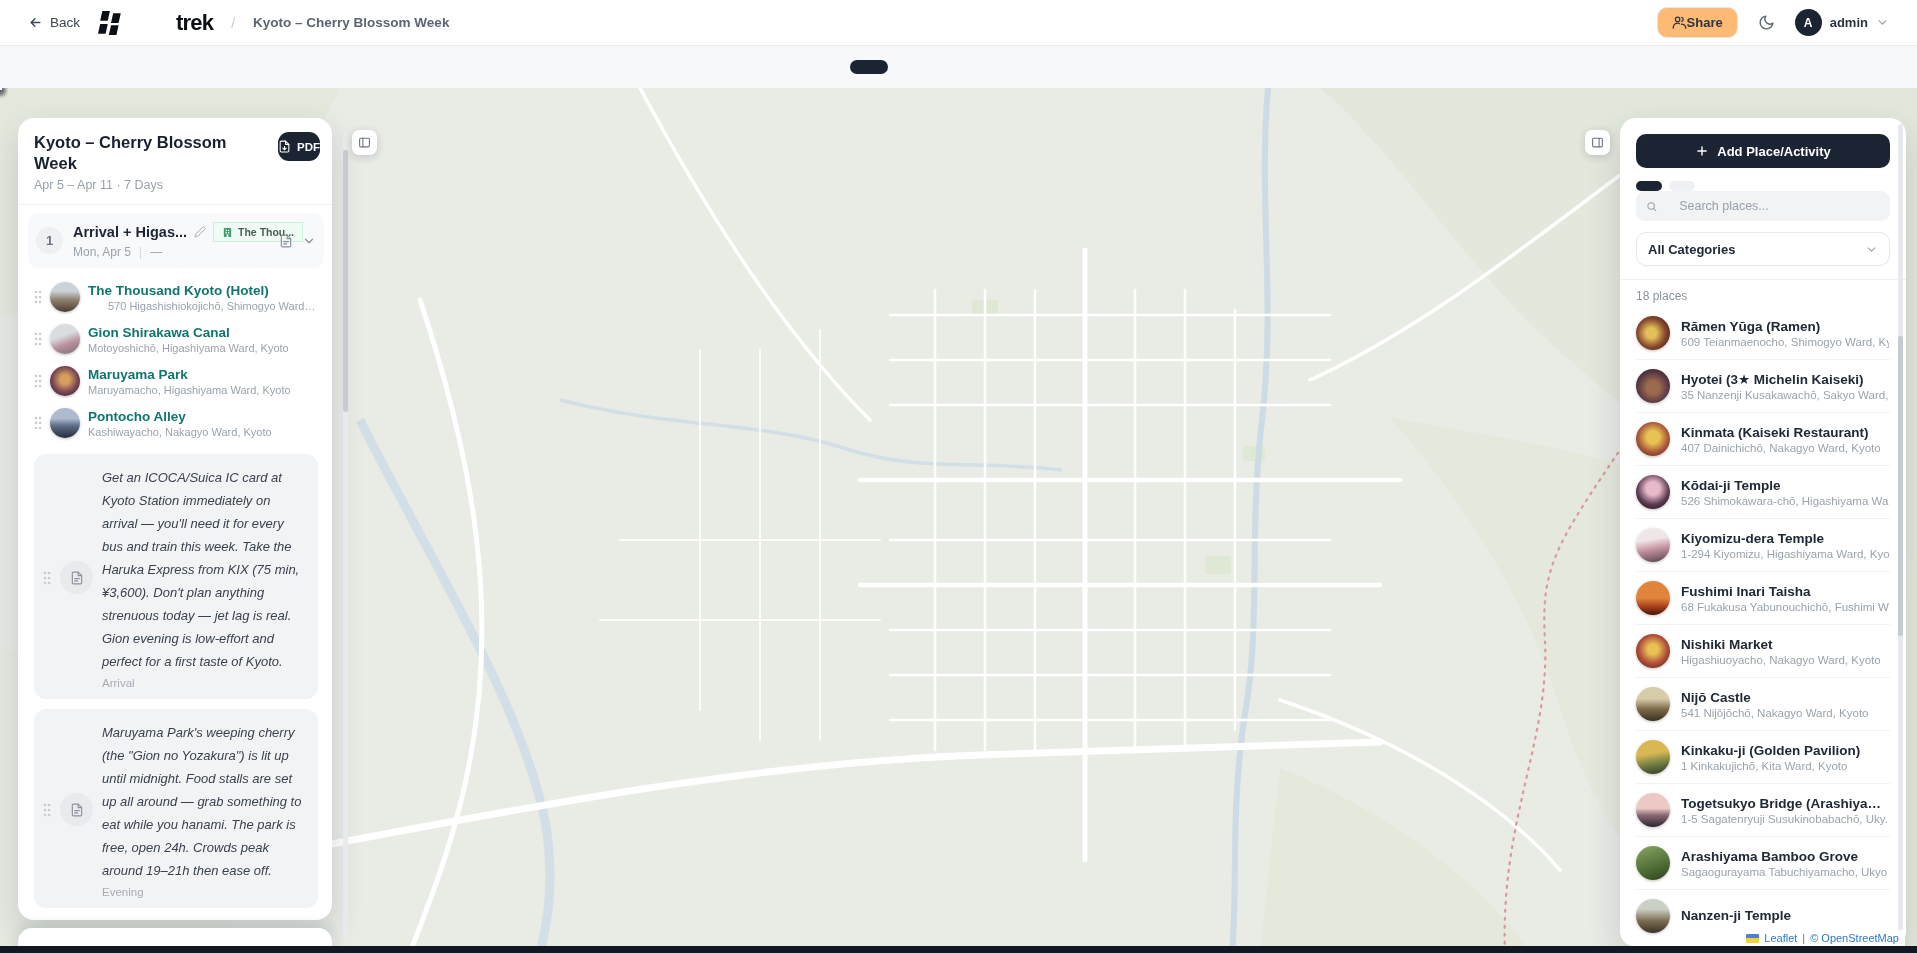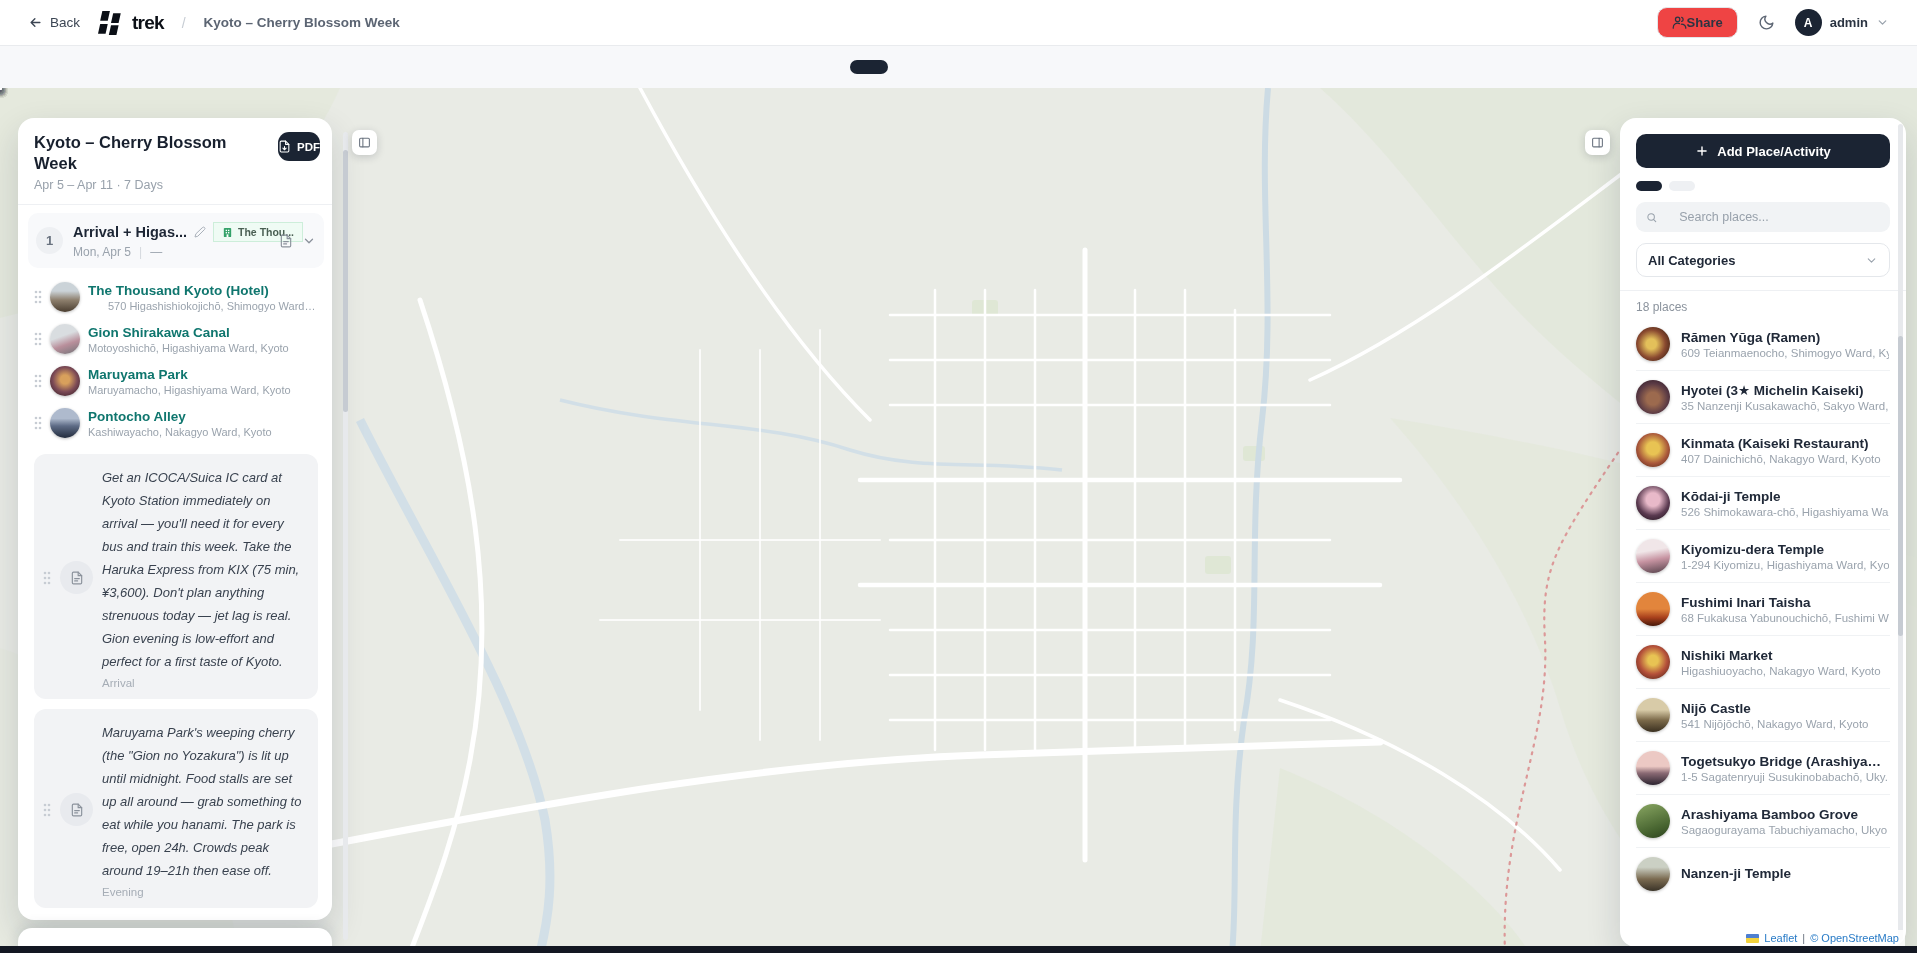--- a/index.html
+++ b/index.html
@@ -4,25 +4,25 @@
 <style>
   * { margin:0; padding:0; box-sizing:border-box; }
   html,body { width:1917px; height:953px; overflow:hidden; }
   body { font-family:"Liberation Sans","DejaVu Sans",sans-serif; background:#f7f8fa; position:relative; color:#1f2937; }
 
   
   .topbar { position:absolute; top:0; left:0; width:1917px; height:46px; background:#fff; border-bottom:1px solid #e9ebee; display:flex; align-items:center; justify-content:space-between; padding:16px 28px; z-index:40; }
   .tb-left { display:flex; align-items:center; gap:18px; }
   .back-btn { display:flex; align-items:center; gap:7px; background:none; border:none; font-size:13.5px; color:#3c4654; cursor:pointer; font-family:inherit; }
   .brand { display:flex; align-items:center; gap:8px; }
-  .brand-word { font-size:19px; font-weight:800; letter-spacing:-0.8px; color:#0b0f16; }
+  .brand-word { font-size:22px; font-weight:800; letter-spacing:-0.8px; color:#0b0f16;margin-left:44px; }
   .crumb-sep { color:#c6ccd3; font-size:14px; }
   .crumb { font-size:13.5px; color:#5c6573; font-weight:600; }
   .tb-right { display:flex; align-items:center; gap:20px; }
-  .share-btn { display:flex; align-items:flex-start; border:1px solid #e3e6ea; background:#ef4444; border-radius:10px; padding:7px 14px; font-size:13px; font-weight:600; color:#2b3442; cursor:pointer; font-family:inherit; }
+  .share-btn { display:flex; align-items:flex-start; border:1px solid #e3e6ea; background:#fdba74; border-radius:10px; padding:7px 14px; font-size:13px; font-weight:600; color:#2b3442; cursor:pointer; font-family:inherit; }
   .theme-btn { background:none; border:none; color:#5c6573; cursor:pointer; display:flex; }
   .user { display:flex; align-items:center; gap:8px; cursor:pointer; }
   .avatar { width:27px; height:27px; border-radius:50%; background:#1b2433; color:#fff; font-size:12px; font-weight:700; display:flex; align-items:center; justify-content:center; }
   .user-name { font-size:13px; font-weight:600; color:#2b3442; }
 
   
   .tabs { position:absolute; top:46px; left:0; width:1917px; height:42px; display:flex; align-items:center; justify-content:center; gap:8px; z-index:30; }
   .tab { border:none; background:none; font-family:inherit; font-size:13.5px; color:#48515f; padding:7px 14px; border-radius:999px; cursor:pointer; }
   .tab.active { background:#1b2433; color:#fff; font-weight:700; padding:7px 19px; }
 
@@ -88,21 +88,21 @@
   .note-tag { font-size:11.5px; color:#a6adb6; margin-top:4px; }
 
   .peek-card { position:absolute; left:18px; top:928px; width:314px; height:26px; background:#fff; border-radius:14px 14px 0 0; box-shadow:0 -2px 14px rgba(20,30,55,.12); z-index:10; }
 
   
   .lib { position:absolute; left:1620px; top:118px; width:286px; height:829px; background:#fff; border-radius:16px; box-shadow:0 14px 34px rgba(20,30,55,.16); z-index:10; padding:16px 16px 0 16px; overflow:hidden; }
   .add-btn { width:100%; height:34px; background:#1b2433; color:#fff; border:none; border-radius:10px; font-size:13px; font-weight:700; display:flex; align-items:center; justify-content:center; gap:8px; cursor:pointer; font-family:inherit; }
   .filter-row { display:flex; gap:7px; margin-top:13px; }
   .pill { border:none; border-radius:999px; padding:5px 13px; font-size:11.5px; font-weight:700; background:#eef0f3; color:#3c4654; cursor:pointer; font-family:inherit; }
   .pill.active { background:#1b2433; color:#fff; }
-  .search-box { margin-top:11px; height:30px; background:#f1f3f5; border-radius:9px; display:flex; align-items:center; gap:22px; padding:0 10px; color:#98a1ab; }
+  .search-box { margin-top:0; height:30px; background:#f1f3f5; border-radius:9px; display:flex; align-items:center; gap:22px; padding:0 10px; color:#98a1ab; }
   .search-box input { border:none; background:none; outline:none; font-size:12.5px; font-family:inherit; color:#3c4654; width:100%; }
   .search-box input::placeholder { color:#98a1ab; }
   .cat-select { margin-top:11px; height:34px; border:1px solid #e4e7eb; border-radius:10px; display:flex; align-items:center; justify-content:space-between; padding:0 11px; font-size:13px; font-weight:600; color:#202938; cursor:pointer; background:#fff; }
   .cat-select .chev { color:#9aa3ad; display:flex; }
   .lib-div { border:none; border-top:1px solid #eef0f3; margin:13px -16px 0 -16px; }
   .lib-count { font-size:12px; color:#8b939d; margin-top:9px; }
   .lib-list { margin-top:4px; }
   .lib-row { display:flex; align-items:center; gap:11px; padding:9px 0; border-bottom:1px solid #f0f2f4; cursor:pointer; }
   .lib-row:last-child { border-bottom:none; }
   .lib-photo { width:34px; height:34px; border-radius:50%; flex:none; box-shadow:0 1px 3px rgba(0,0,0,.25); }
@@ -530,20 +530,27 @@
         </span>
       </div>
       <div class="lib-row">
         <span class="lib-photo" style="background: linear-gradient(rgb(216, 203, 168) 0px, rgb(216, 203, 168) 35%, rgb(124, 106, 74) 65%, rgb(58, 48, 32));"></span>
         <span class="lib-texts">
           <span class="lib-title">Nijō Castle</span>
           <span class="lib-addr">541 Nijōjōchō, Nakagyo Ward, Kyoto</span>
         </span>
       </div>
       <div class="lib-row">
+        <span class="lib-photo" style="background: linear-gradient(170deg, rgb(217, 184, 84) 0px, rgb(217, 184, 84) 40%, rgb(108, 122, 66) 70%, rgb(47, 58, 38));"></span>
+        <span class="lib-texts">
+          <span class="lib-title">Kinkaku-ji (Golden Pavilion)</span>
+          <span class="lib-addr">1 Kinkakujichō, Kita Ward, Kyoto</span>
+        </span>
+      </div>
+      <div class="lib-row">
         <span class="lib-photo" style="background: linear-gradient(rgb(236, 201, 196) 0px, rgb(236, 201, 196) 45%, rgb(138, 106, 116) 65%, rgb(44, 36, 48));"></span>
         <span class="lib-texts">
           <span class="lib-title">Togetsukyo Bridge (Arashiyama)</span>
           <span class="lib-addr">1-5 Sagatenryuji Susukinobabachō, Uky...</span>
         </span>
       </div>
       <div class="lib-row">
         <span class="lib-photo" style="background: linear-gradient(160deg, rgb(138, 167, 99), rgb(70, 99, 47) 70%, rgb(44, 65, 30));"></span>
         <span class="lib-texts">
           <span class="lib-title">Arashiyama Bamboo Grove</span>

